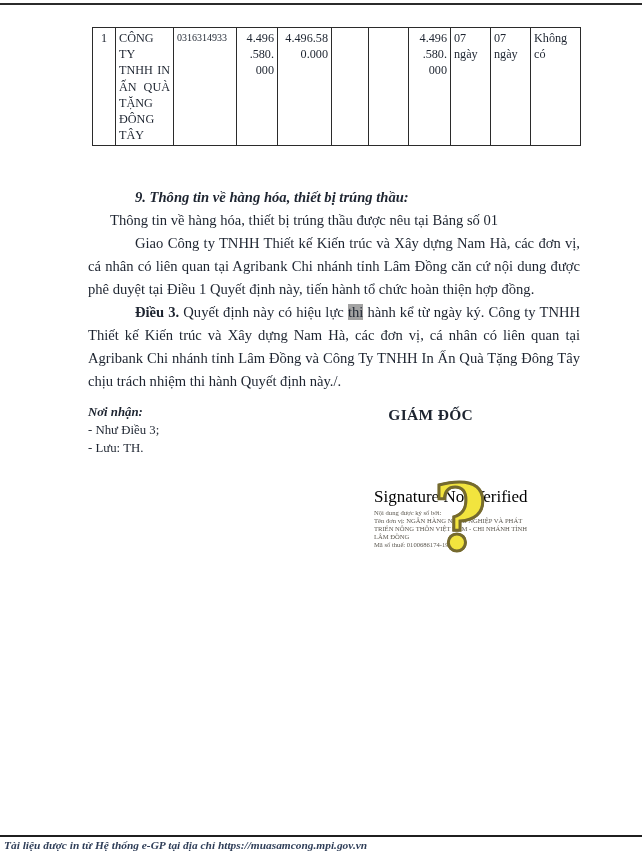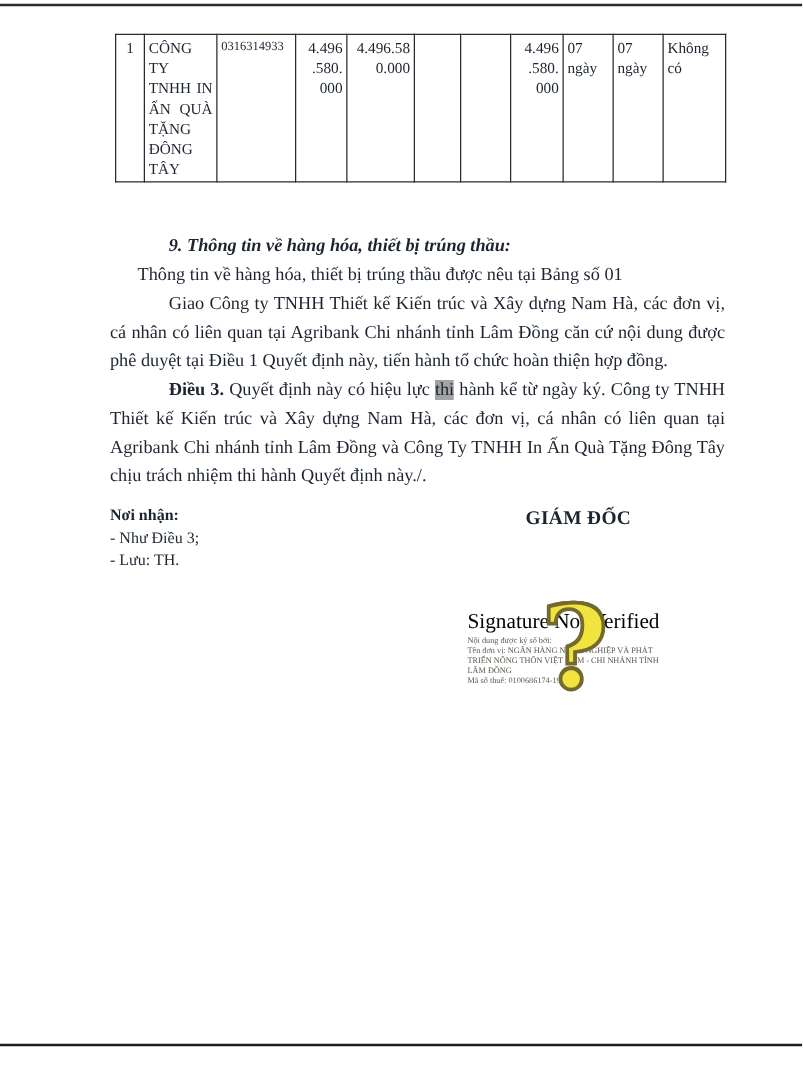--- a/index.html
+++ b/index.html
@@ -34,23 +34,23 @@
   .intro { text-indent:22px; }
   .dieu2 { text-indent:47px; margin-top:6px !important; }
   .para { text-indent:47px; }
   .para3 { margin-top:0 !important; }
   .b { font-weight:bold; }
   .hl { background:#a3a3a3; }
 
   
   .signrow { display:flex; align-items:flex-start; margin-top:10px; }
   .recipients { font-size:12.8px; line-height:18px; text-align:left; }
-  .rt { font-weight:bold; }
+  .rt { font-weight:bold; font-style:italic; }
   .director {
-    margin-left:auto; margin-right:75px; font-weight:bold;
+    margin-left:auto; margin-right:107px; font-weight:bold;
     font-size:15.5px; letter-spacing:0.3px; text-align:right;
   }
 
   
   .sig { position:absolute; left:374px; top:487px; width:210px; }
   .sig-title { font-size:17px; line-height:19px; color:#000000; margin-bottom:3px; }
   .sig-line { font-size:6.6px; line-height:7.9px; color:#5c5850; text-align:left; }
   .sig-q {
     position:absolute; left:433px; top:472px; z-index:2;
     font-family:"DejaVu Serif", serif; font-weight:bold; font-size:92px; line-height:1;
@@ -133,13 +133,14 @@
     <div class="sig-title">Signature Not Verified</div>
     <div class="sig-line">Nội dung được ký số bởi:</div>
     <div class="sig-line">Tên đơn vị: NGÂN HÀNG NÔNG NGHIỆP VÀ PHÁT</div>
     <div class="sig-line">TRIỂN NÔNG THÔN VIỆT NAM - CHI NHÁNH TỈNH</div>
     <div class="sig-line">LÂM ĐỒNG</div>
     <div class="sig-line">Mã số thuế: 0100686174-19</div>
   </div>
   <div class="sig-q">?</div>
 
   <div class="footline"></div>
+  <div class="footer-text">Tài liệu được in từ Hệ thống e-GP tại địa chỉ https://muasamcong.mpi.gov.vn</div>
 </div>
 
 </body></html>

